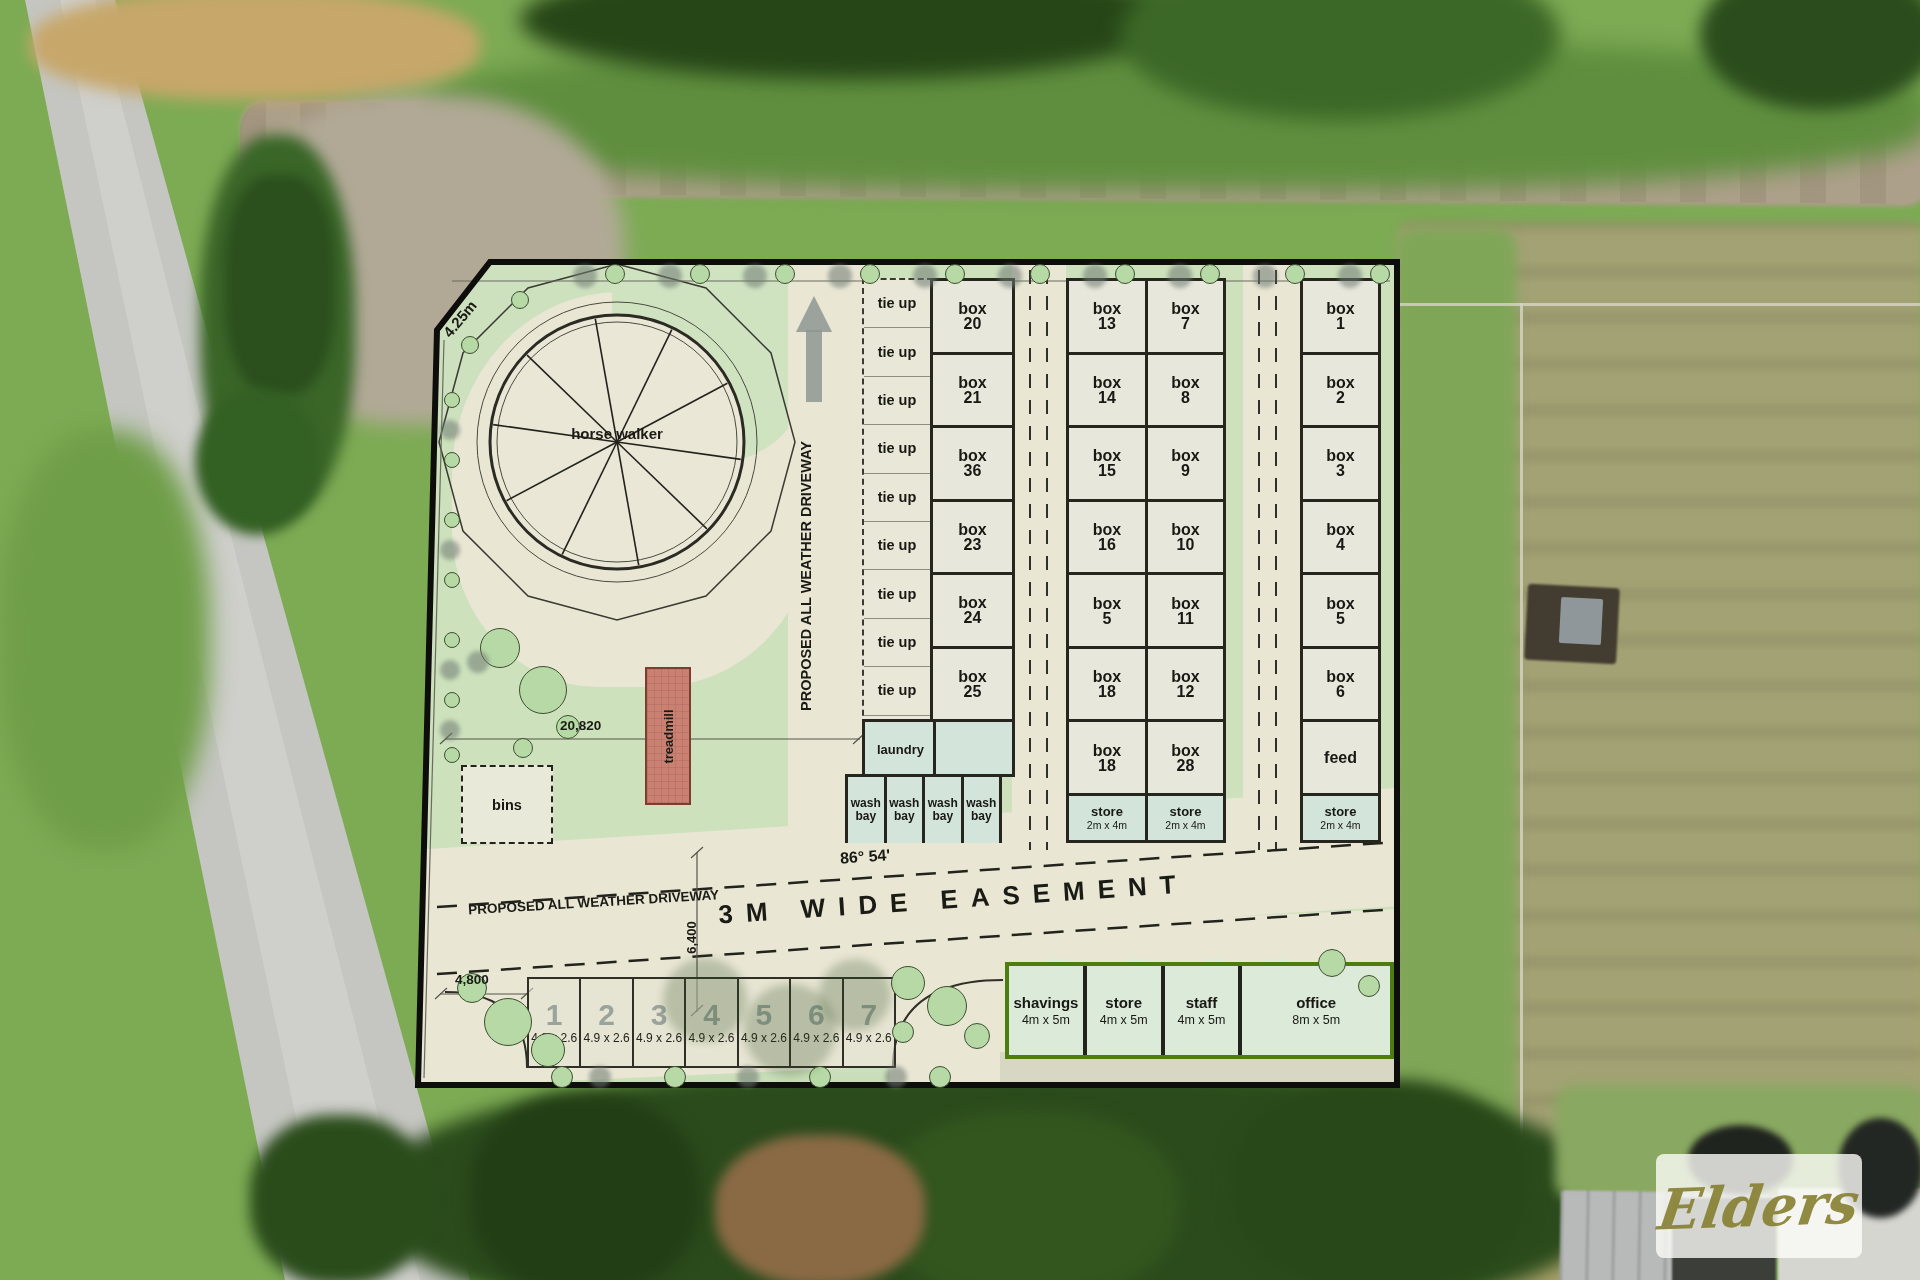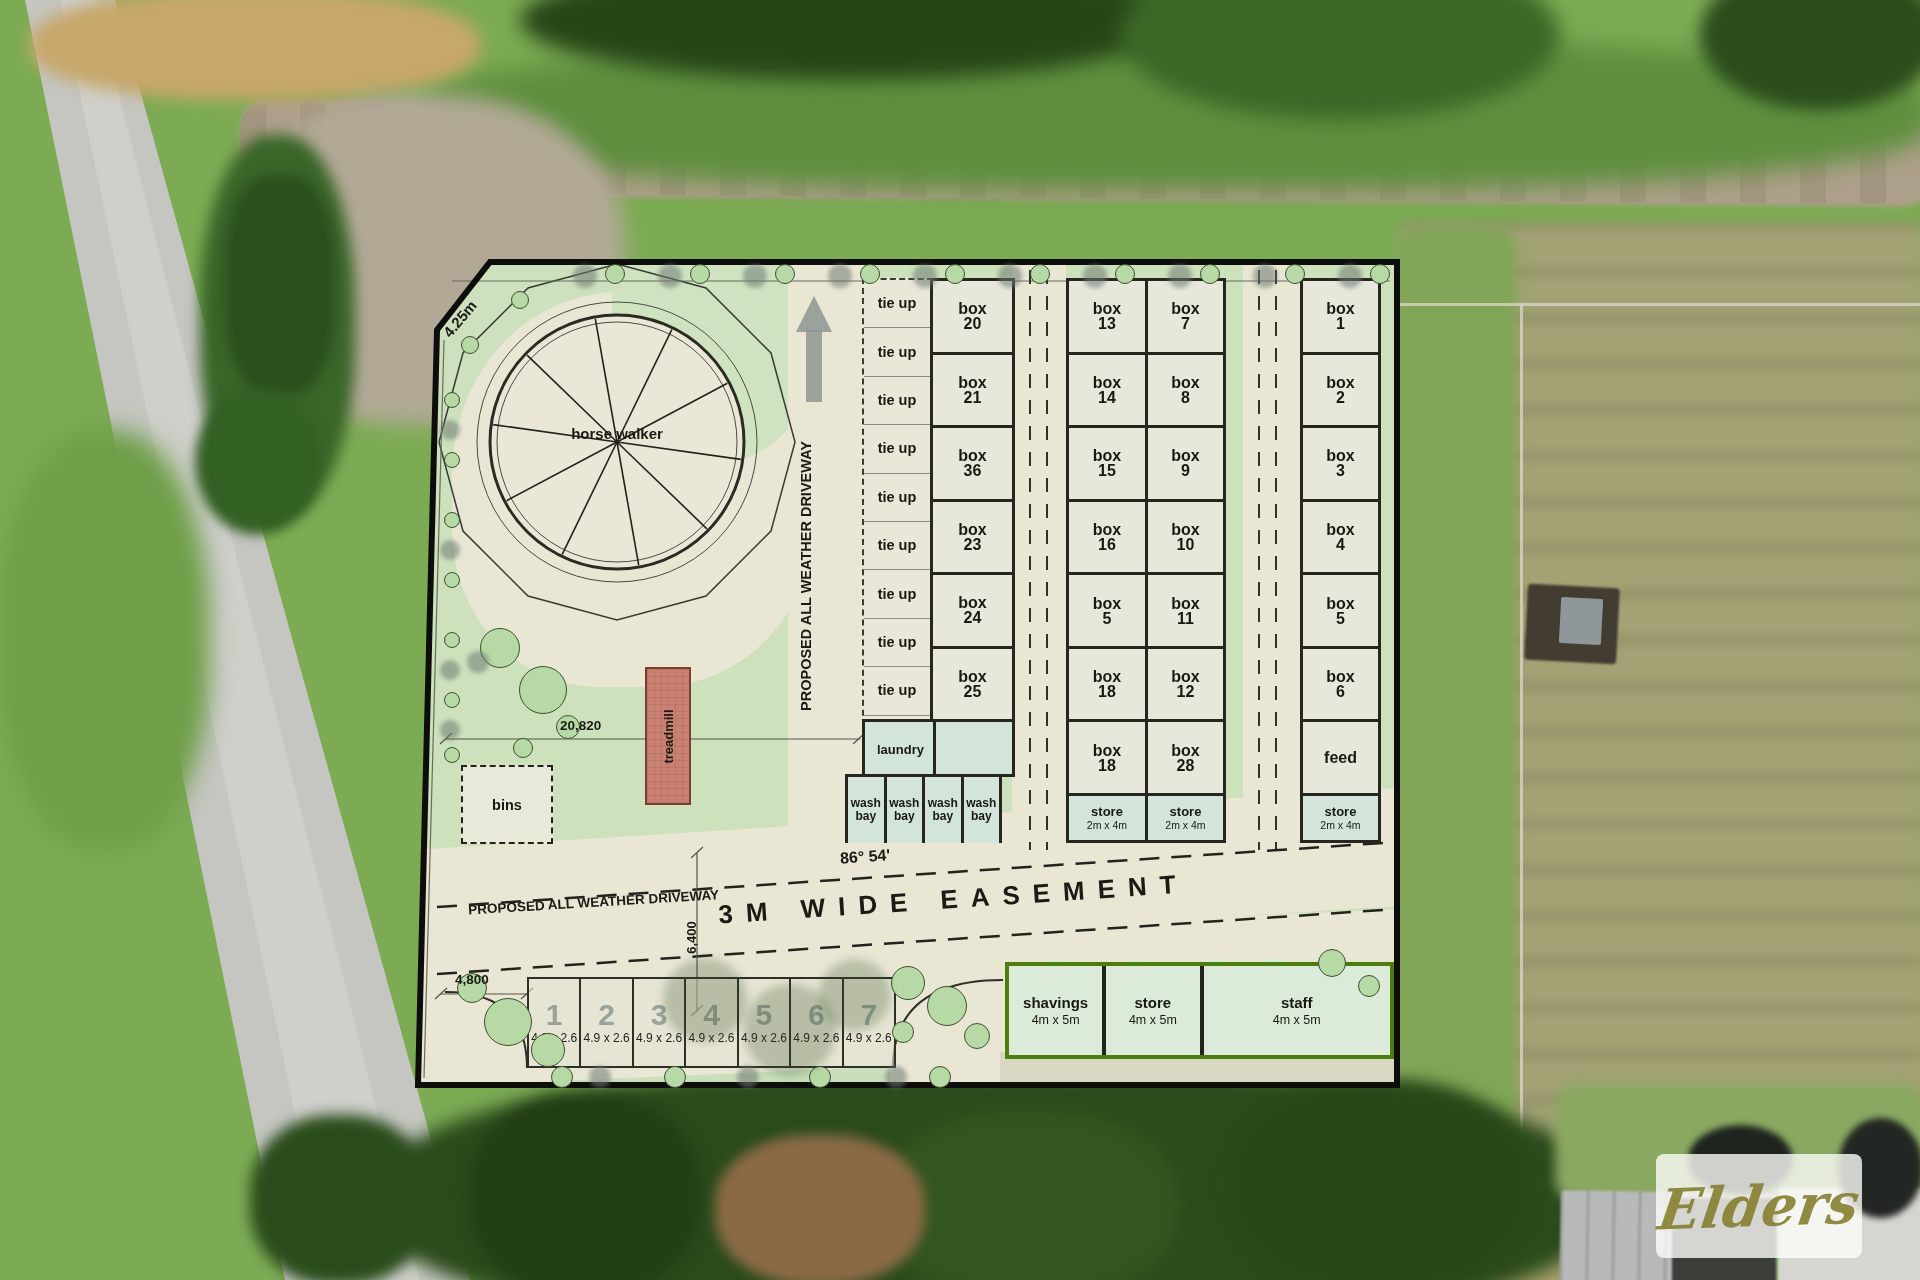--- a/index.html
+++ b/index.html
@@ -459,20 +459,24 @@
       <span class="nm">shavings</span>
       <span class="sz">4m x 5m</span>
     </div>
       <div class="cell">
       <span class="nm">store</span>
       <span class="sz">4m x 5m</span>
     </div>
       <div class="cell">
       <span class="nm">staff</span>
       <span class="sz">4m x 5m</span>
+    </div>
+      <div class="cell">
+      <span class="nm">office</span>
+      <span class="sz">8m x 5m</span>
     </div>
     </div>
 
   <div id="plan-trees">
       <div class="tree s" style="left: 573px; top: 264px; width: 24px; height: 24px;"></div>
       <div class="tree g" style="left: 605px; top: 264px; width: 20px; height: 20px;"></div>
       <div class="tree s" style="left: 658px; top: 264px; width: 24px; height: 24px;"></div>
       <div class="tree g" style="left: 690px; top: 264px; width: 20px; height: 20px;"></div>
       <div class="tree s" style="left: 743px; top: 264px; width: 24px; height: 24px;"></div>
       <div class="tree g" style="left: 775px; top: 264px; width: 20px; height: 20px;"></div>

